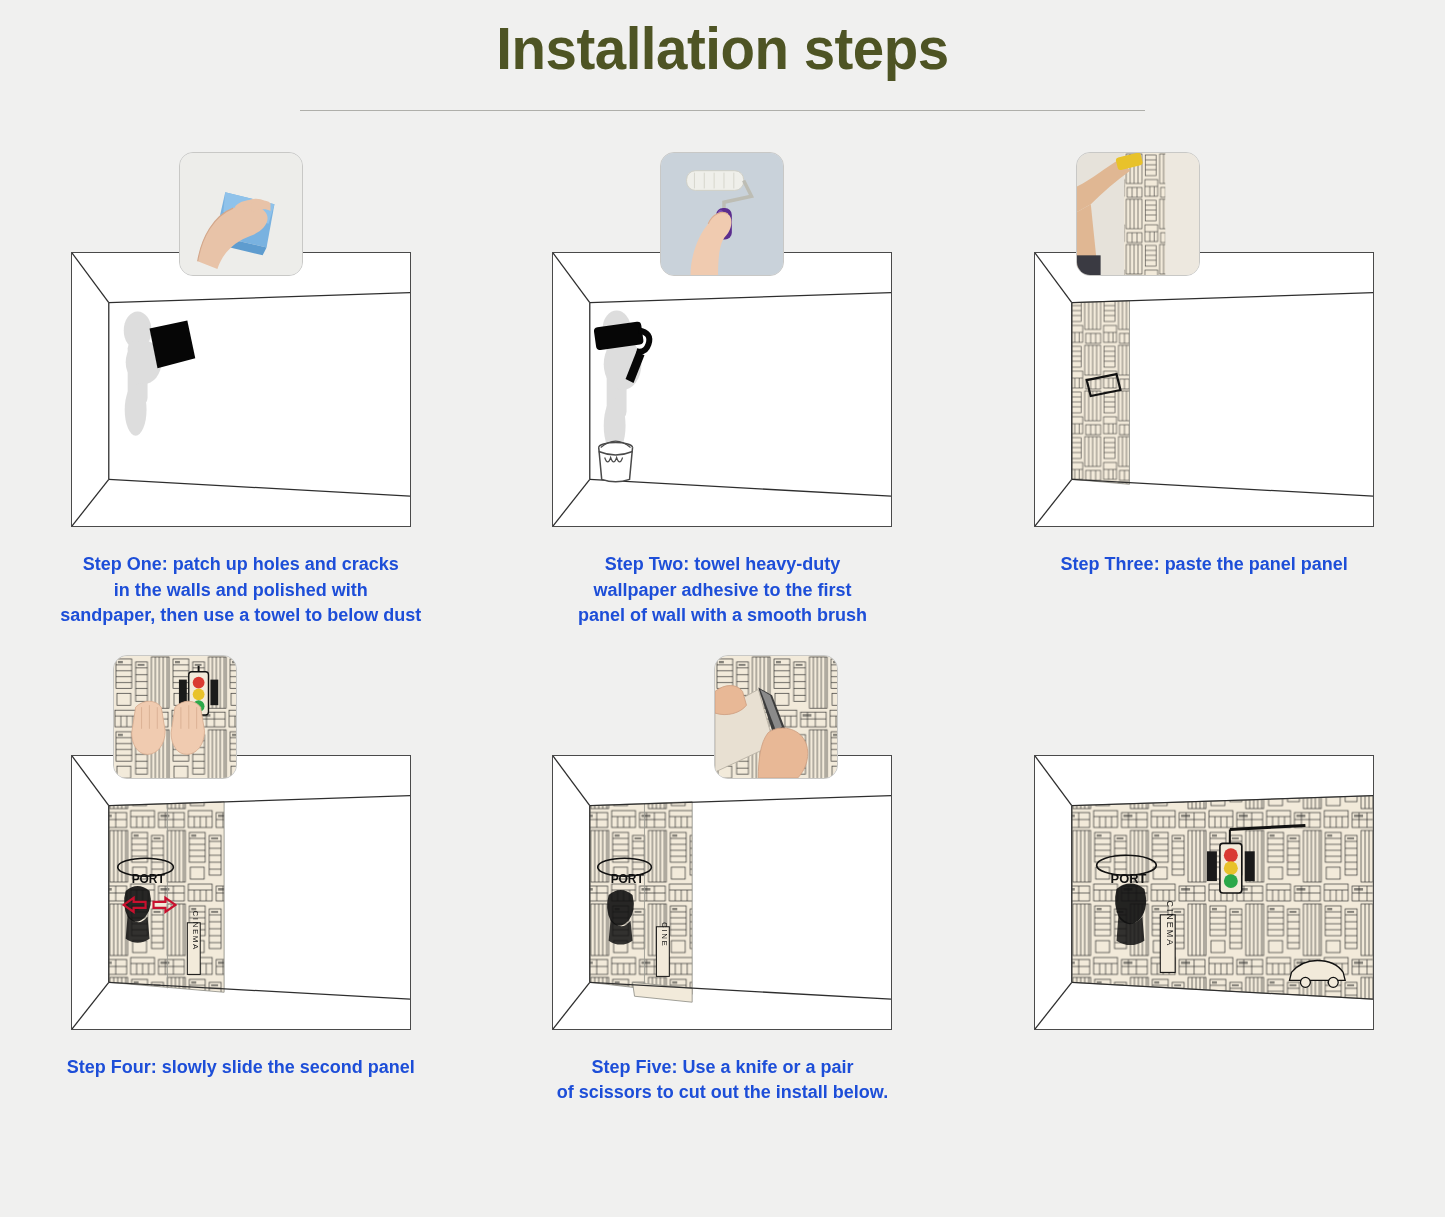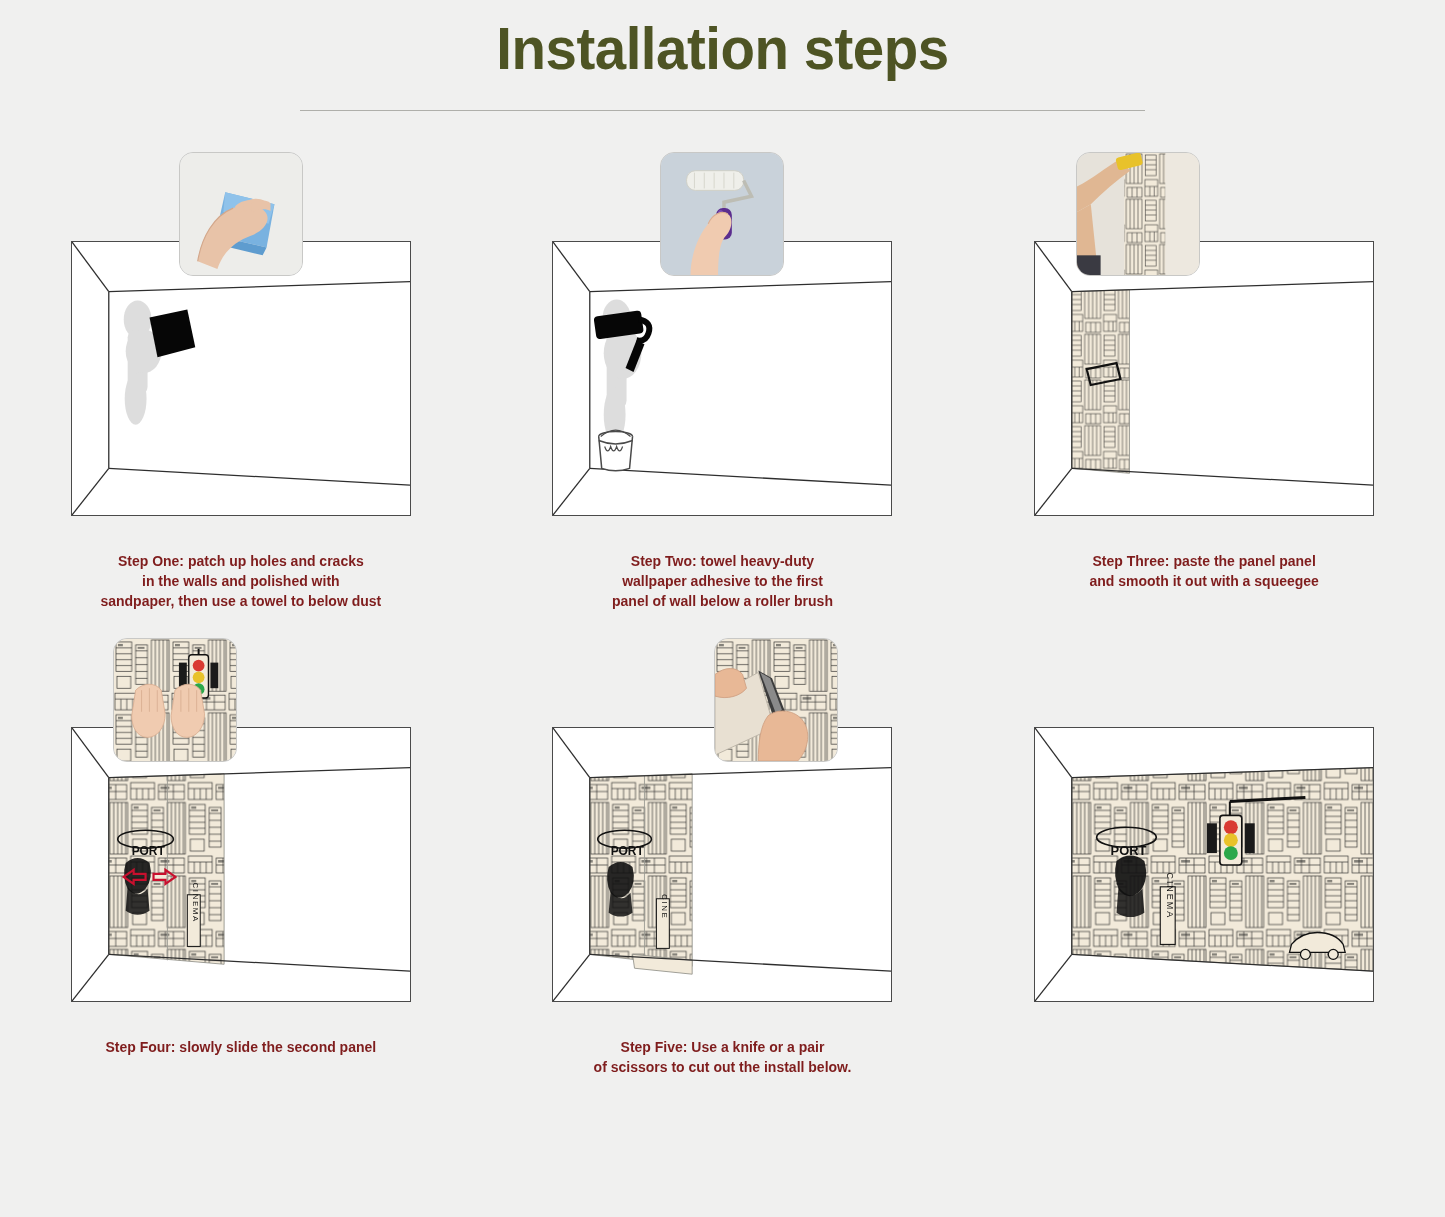--- a/index.html
+++ b/index.html
@@ -47,21 +47,21 @@
     width:100%;
     height:400px;
   }
 
   
   .room {
     position:absolute;
     width:340px; height:275px;
     left:50%;
     transform:translateX(-50%);
-    top:93px;
+    top:104px;
     background:#c2410c;
     border:1.2px solid #4A4A4A;
     overflow:hidden;
   }
   .room-svg { position:absolute; inset:0; width:100%; height:100%; }
 
   
   .inset-photo {
     position:absolute;
     width:124px; height:124px;
@@ -75,22 +75,22 @@
   .inset-photo svg { width:100%; height:100%; display:block; }
 
   
   .inset-c   { left:50%; transform:translateX(-50%); }
   .inset-l   { left:50%; transform:translateX(-128px); }
   .inset-r   { left:50%; transform:translateX(-8px); }
 
   
   .caption {
     text-align:center;
-    color:#7f1d1d;
-    font-size:14px;
+    color:#1d4ed8;
+    font-size:18px;
     font-weight:bold;
     line-height:1.42;
     padding:0 12px;
     margin-top:4px;
   }
   .caption .ln { display:block; white-space:nowrap; }
 </style>
 </head>
 <body>
 
@@ -273,21 +273,21 @@
             <path d="M48 72 C52 62 62 58 68 62 C74 66 72 78 66 84 C60 90 58 104 58 124 L30 124 C30 104 38 84 48 72 Z"></path>
           </g>
           <path d="M48 72 C52 62 62 58 68 62" stroke="#DBAE92" stroke-width="1.2" fill="none"></path>
         </svg>
       </div>
     </div>
 
     <div class="caption">
       <span class="ln">Step Two: towel heavy-duty</span>
       <span class="ln">wallpaper adhesive to the first</span>
-      <span class="ln">panel of wall below a roller brush</span>
+      <span class="ln">panel of wall with a smooth brush</span>
     </div>
   </div>
 
   <div class="step-cell">
     <div class="illus-wrap">
 
       <div class="room">
         <svg class="room-svg" viewBox="0 0 340 275" preserveAspectRatio="none">
           <rect x="0" y="0" width="340" height="275" fill="#fff"></rect>
 
@@ -319,21 +319,20 @@
           </g>
 
           <rect x="40" y="2" width="26" height="13" rx="3" fill="#E8C22A" transform="rotate(-14 53 8)"></rect>
           <rect x="0" y="104" width="24" height="20" fill="#3A3A42"></rect>
         </svg>
       </div>
     </div>
 
     <div class="caption">
       <span class="ln">Step Three: paste the panel panel</span>
-      <span class="ln">and smooth it out with a squeegee</span>
     </div>
   </div>
 
   <div class="step-cell">
     <div class="illus-wrap">
 
       <div class="room">
         <svg class="room-svg" viewBox="0 0 340 275" preserveAspectRatio="none">
           <rect x="0" y="0" width="340" height="275" fill="#fff"></rect>
           <g>

